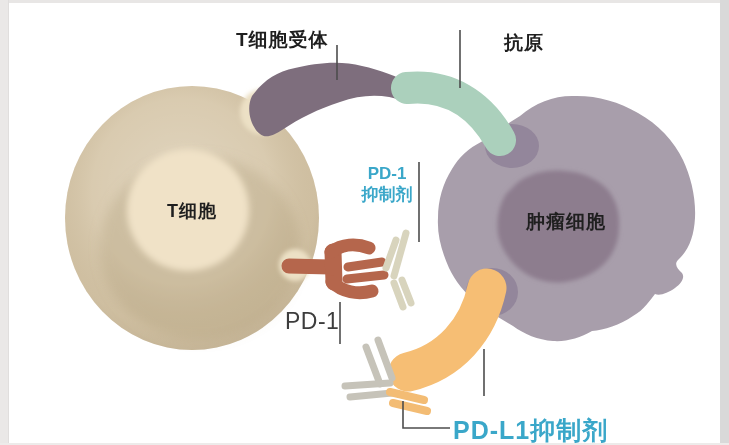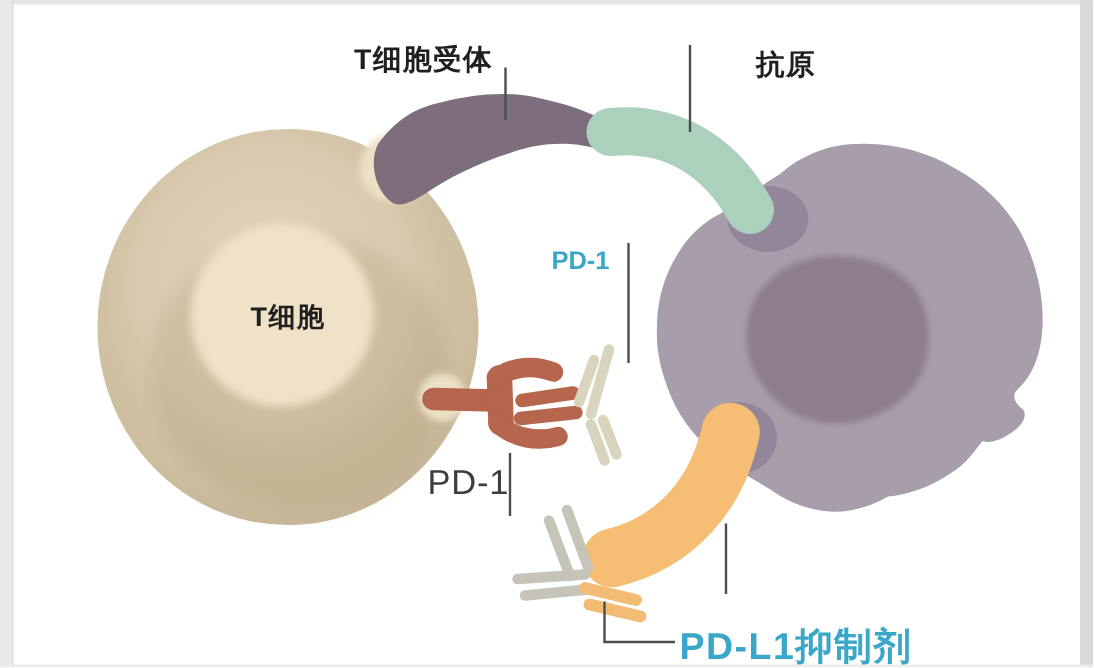--- a/index.html
+++ b/index.html
@@ -118,23 +118,25 @@
       <path d="M419,162 L419,242"></path>
       <path d="M340,302 L340,344"></path>
       <path d="M484,349 L484,396"></path>
       <path d="M403,401 L403,428 L450,428"></path>
     </g>
   </svg>
 
   <div class="lbl lbl-cn lbl-tcr">T细胞受体</div>
   <div class="lbl lbl-cn lbl-antigen">抗原</div>
   <div class="lbl lbl-cn lbl-t-cell">T细胞</div>
+  <div class="lbl lbl-cn lbl-tumor">肿瘤细胞</div>
   <div class="lbl lbl-en lbl-pd1">PD-1</div>
   <div class="lbl lbl-inh lbl-pd1-inh">
     <span>PD-1</span>
+    <span>抑制剂</span>
   </div>
   <div class="lbl lbl-inh lbl-pdl1-inh">PD-L1抑制剂</div>
 
   <div class="edge edge-top"></div>
   <div class="edge edge-left"></div>
   <div class="edge edge-right"></div>
   <div class="edge edge-bottom"></div>
 </div>
 
 </body></html>

